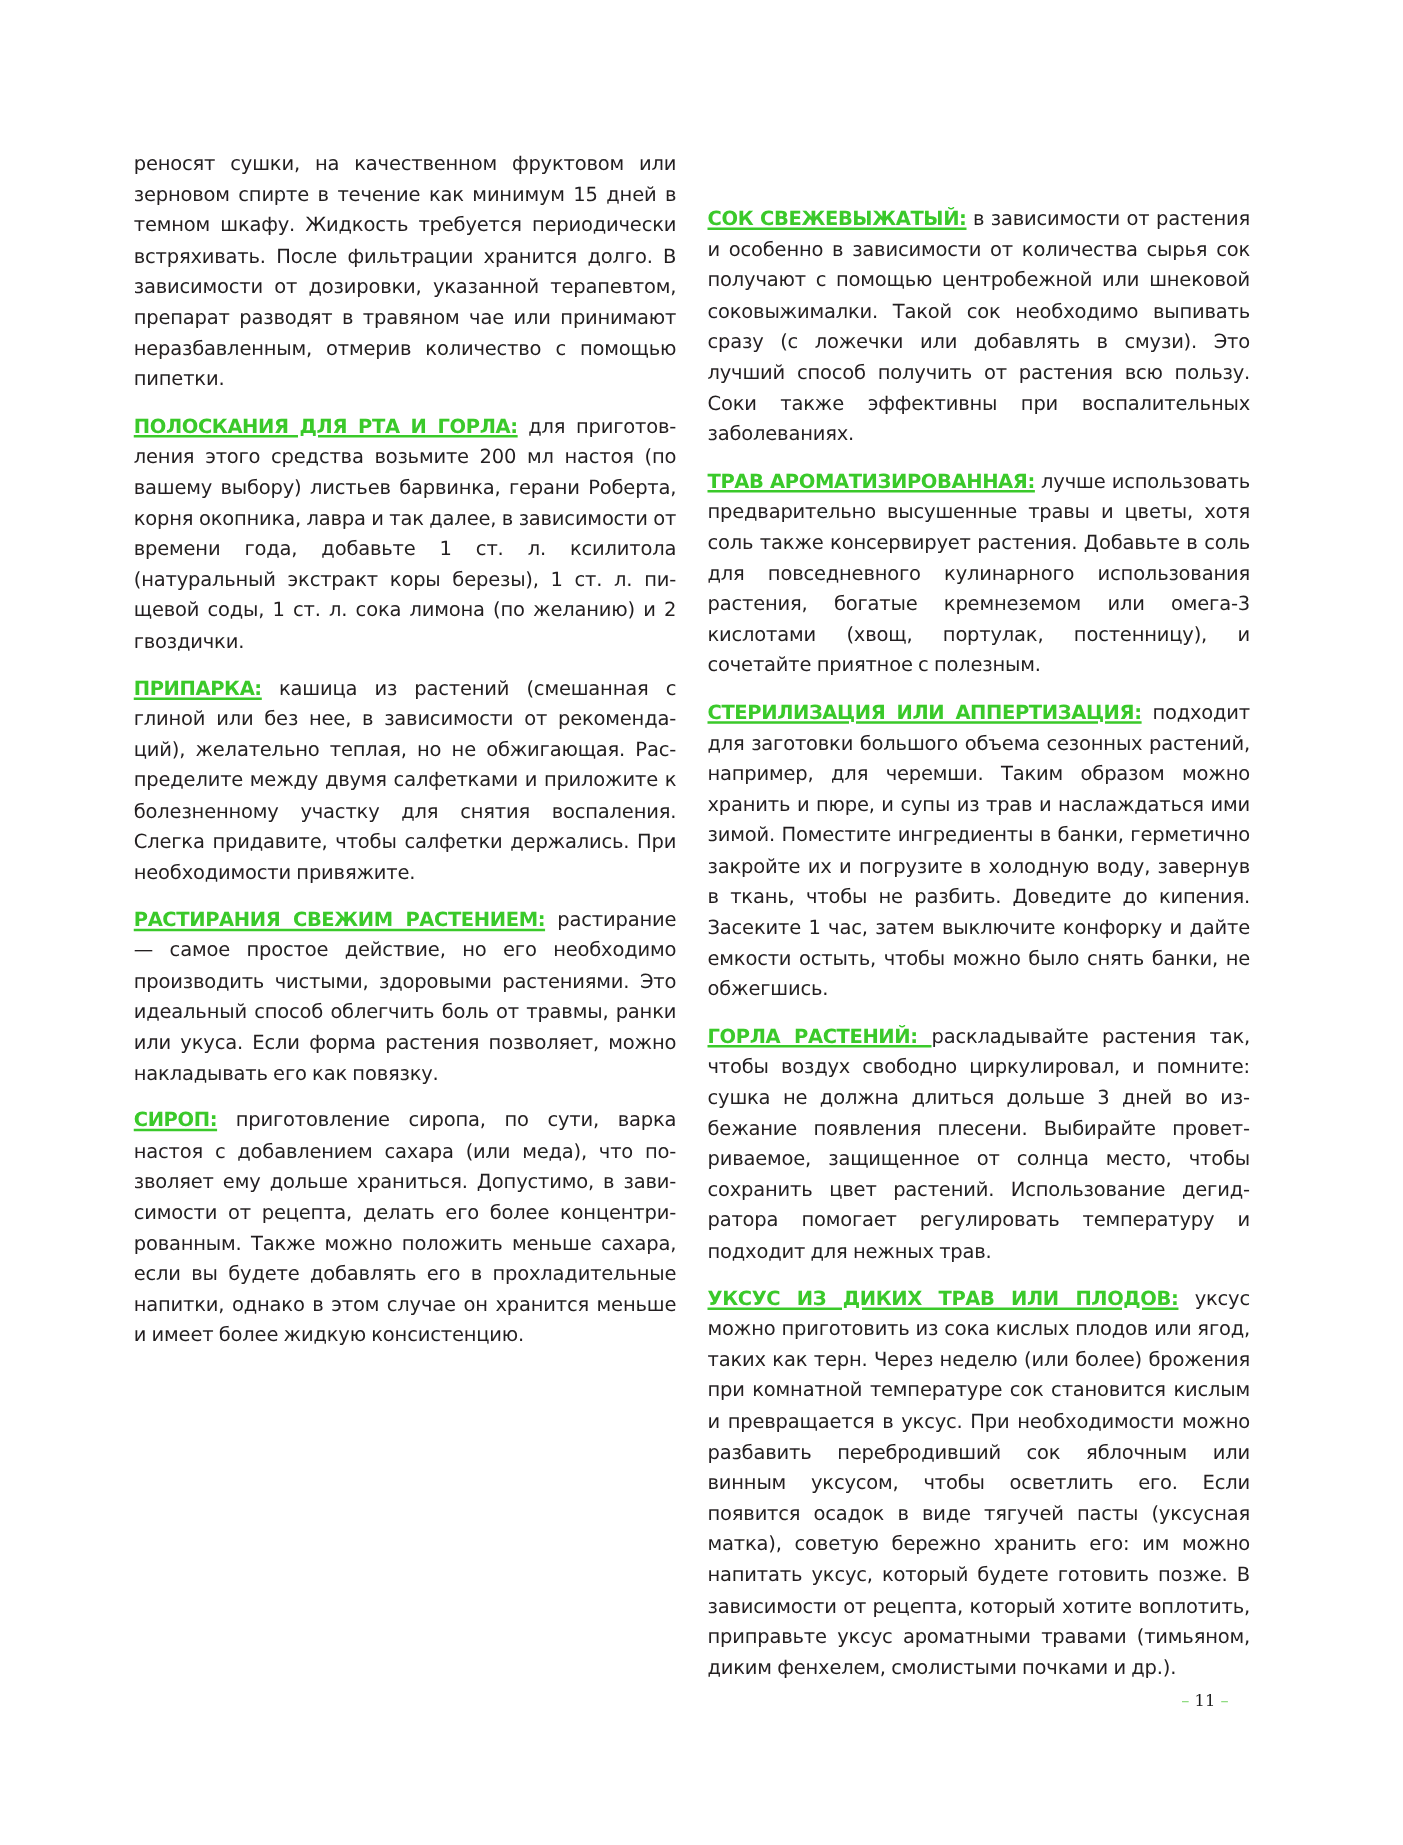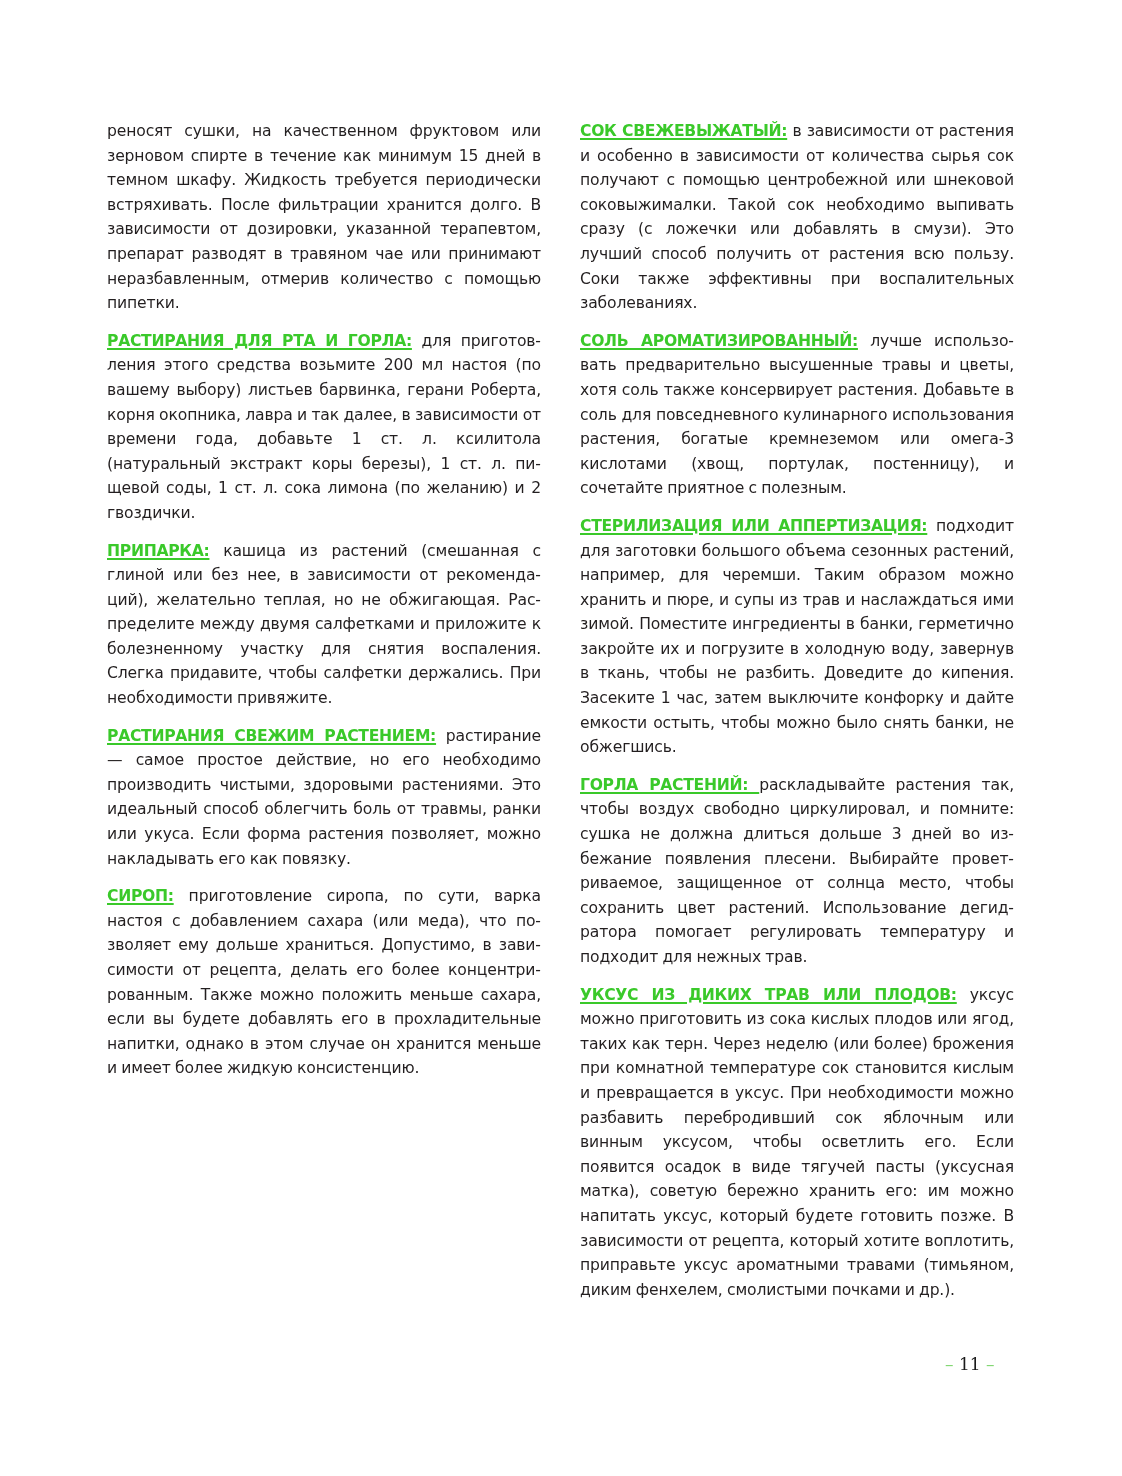--- a/index.html
+++ b/index.html
@@ -20,21 +20,21 @@
       left: 0; top: 0;
       width: 1122px;
       height: 1064px;
     }
     .column {
       position: absolute;
       top: 119px;
       width: 434px;
     }
     .col-left { left: 107px; }
-    .col-right { left: 580px; }
+    .col-right { left: 566px; margin-top: 44px; }
     .entry {
       margin: 0 0 13px 0;
       font-size: 15.6px;
       line-height: 24.6px;
       text-align: justify;
       letter-spacing: -0.15px;
       word-spacing: -0.5px;
       hyphens: manual;
     }
     .entry .term {
@@ -46,56 +46,56 @@
       letter-spacing: -0.3px;
     }
     .entry .body {
       color: #231f20;
     }
     .page-number {
       position: absolute;
       left: 945px;
       top: 1354px;
       font-family: "DejaVu Serif", "Liberation Serif", serif;
-      font-size: 17px;
+      font-size: 13px;
       color: #1a1a1a;
     }
     .page-number .dash {
       color: #7ed66e;
     }
   </style>
 </head>
 <body>
 
 <div class="page">
 
   <div class="column col-left">
     <p class="entry">
       <span class="body">реносят сушки, на качественном фруктовом или зерновом спирте в течение как минимум 15 дней в темном шкафу. Жидкость требуется периоди­чески встряхивать. После фильтрации хранится долго. В зависимости от дозировки, указанной те­рапевтом, препарат разводят в травяном чае или принимают неразбавленным, отмерив количество с помощью пипетки.</span>
     </p>
     <p class="entry">
-      <span class="term">РАСТИРАНИЯ ДЛЯ РТА И ГОРЛА:</span><span class="body"> для приготов­ления этого средства возьмите 200 мл настоя (по вашему выбору) листьев барвинка, герани Робер­та, корня окопника, лавра и так далее, в зависи­мости от времени года, добавьте 1 ст. л. ксилитола (натуральный экстракт коры березы), 1 ст. л. пи­щевой соды, 1 ст. л. сока лимона (по желанию) и 2 гвоздички.</span>
+      <span class="term">ПОЛОСКАНИЯ ДЛЯ РТА И ГОРЛА:</span><span class="body"> для приготов­ления этого средства возьмите 200 мл настоя (по вашему выбору) листьев барвинка, герани Робер­та, корня окопника, лавра и так далее, в зависи­мости от времени года, добавьте 1 ст. л. ксилитола (натуральный экстракт коры березы), 1 ст. л. пи­щевой соды, 1 ст. л. сока лимона (по желанию) и 2 гвоздички.</span>
     </p>
     <p class="entry">
       <span class="term">ПРИПАРКА:</span><span class="body"> кашица из растений (смешанная с глиной или без нее, в зависимости от рекоменда­ций), желательно теплая, но не обжигающая. Рас­пределите между двумя салфетками и приложите к болезненному участку для снятия воспаления. Слегка придавите, чтобы салфетки держались. При необходимости привяжите.</span>
     </p>
     <p class="entry">
       <span class="term">РАСТИРАНИЯ СВЕЖИМ РАСТЕНИЕМ:</span><span class="body"> растира­ние — самое простое действие, но его необходи­мо производить чистыми, здоровыми растениями. Это идеальный способ облегчить боль от травмы, ранки или укуса. Если форма растения позволяет, можно накладывать его как повязку.</span>
     </p>
     <p class="entry">
       <span class="term">СИРОП:</span><span class="body"> приготовление сиропа, по сути, варка настоя с добавлением сахара (или меда), что по­зволяет ему дольше храниться. Допустимо, в зави­симости от рецепта, делать его более концентри­рованным. Также можно положить меньше сахара, если вы будете добавлять его в прохладительные напитки, однако в этом случае он хранится мень­ше и имеет более жидкую консистенцию.</span>
     </p>
   </div>
 
   <div class="column col-right">
     <p class="entry">
       <span class="term">СОК СВЕЖЕВЫЖАТЫЙ:</span><span class="body"> в зависимости от расте­ния и особенно в зависимости от количества сы­рья сок получают с помощью центробежной или шнековой соковыжималки. Такой сок необходимо выпивать сразу (с ложечки или добавлять в сму­зи). Это лучший способ получить от растения всю пользу. Соки также эффективны при воспалитель­ных заболеваниях.</span>
     </p>
     <p class="entry">
-      <span class="term">СОЛЬ АРОМАТИЗИРОВАННЫЙ:</span><span class="body"> лучше использо­вать предварительно высушенные травы и цветы, хотя соль также консервирует растения. Добавьте в соль для повседневного кулинарного использо­вания растения, богатые кремнеземом или оме­га-3 кислотами (хвощ, портулак, постенницу), и сочетайте приятное с полезным.</span>
+      <span class="term">ТРАВ АРОМАТИЗИРОВАННАЯ:</span><span class="body"> лучше использо­вать предварительно высушенные травы и цветы, хотя соль также консервирует растения. Добавьте в соль для повседневного кулинарного использо­вания растения, богатые кремнеземом или оме­га-3 кислотами (хвощ, портулак, постенницу), и сочетайте приятное с полезным.</span>
     </p>
     <p class="entry">
       <span class="term">СТЕРИЛИЗАЦИЯ ИЛИ АППЕРТИЗАЦИЯ:</span><span class="body"> подходит для заготовки большого объема сезонных расте­ний, например, для черемши. Таким образом мож­но хранить и пюре, и супы из трав и наслаждаться ими зимой. Поместите ингредиенты в банки, гер­метично закройте их и погрузите в холодную воду, завернув в ткань, чтобы не разбить. Доведите до кипения. Засеките 1 час, затем выключите кон­форку и дайте емкости остыть, чтобы можно было снять банки, не обжегшись.</span>
     </p>
     <p class="entry">
       <span class="term">ГОРЛА РАСТЕНИЙ: </span><span class="body">раскладывайте растения так, чтобы воздух свободно циркулировал, и помните: сушка не должна длиться дольше 3 дней во из­бежание появления плесени. Выбирайте провет­риваемое, защищенное от солнца место, чтобы сохранить цвет растений. Использование дегид­ратора помогает регулировать температуру и подходит для нежных трав.</span>
     </p>
     <p class="entry">
       <span class="term">УКСУС ИЗ ДИКИХ ТРАВ ИЛИ ПЛОДОВ:</span><span class="body"> уксус можно приготовить из сока кислых плодов или ягод, таких как терн. Через неделю (или более) брожения при комнатной температуре сок стано­вится кислым и превращается в уксус. При необ­ходимости можно разбавить перебродивший сок яблочным или винным уксусом, чтобы осветлить его. Если появится осадок в виде тягучей пасты (уксусная матка), советую бережно хранить его: им можно напитать уксус, который будете гото­вить позже. В зависимости от рецепта, который хотите воплотить, приправьте уксус ароматными травами (тимьяном, диким фенхелем, смолистыми почками и др.).</span>
     </p>

